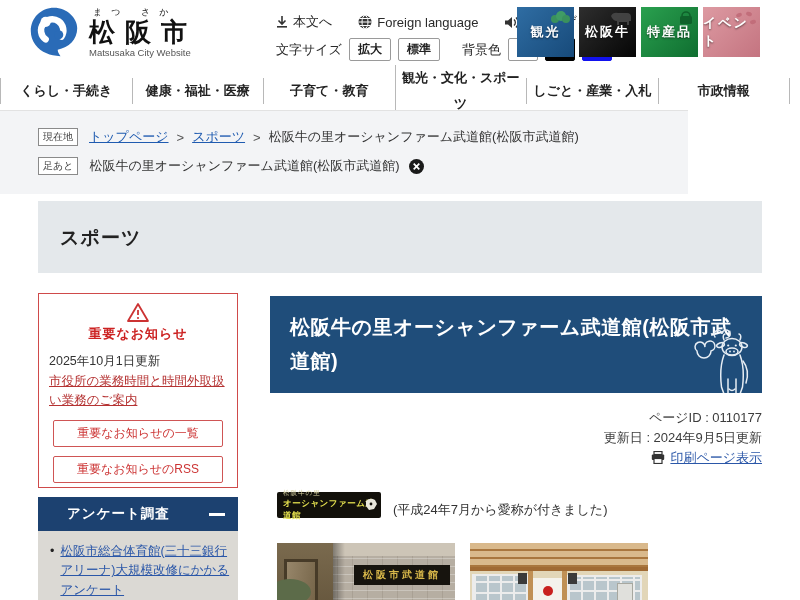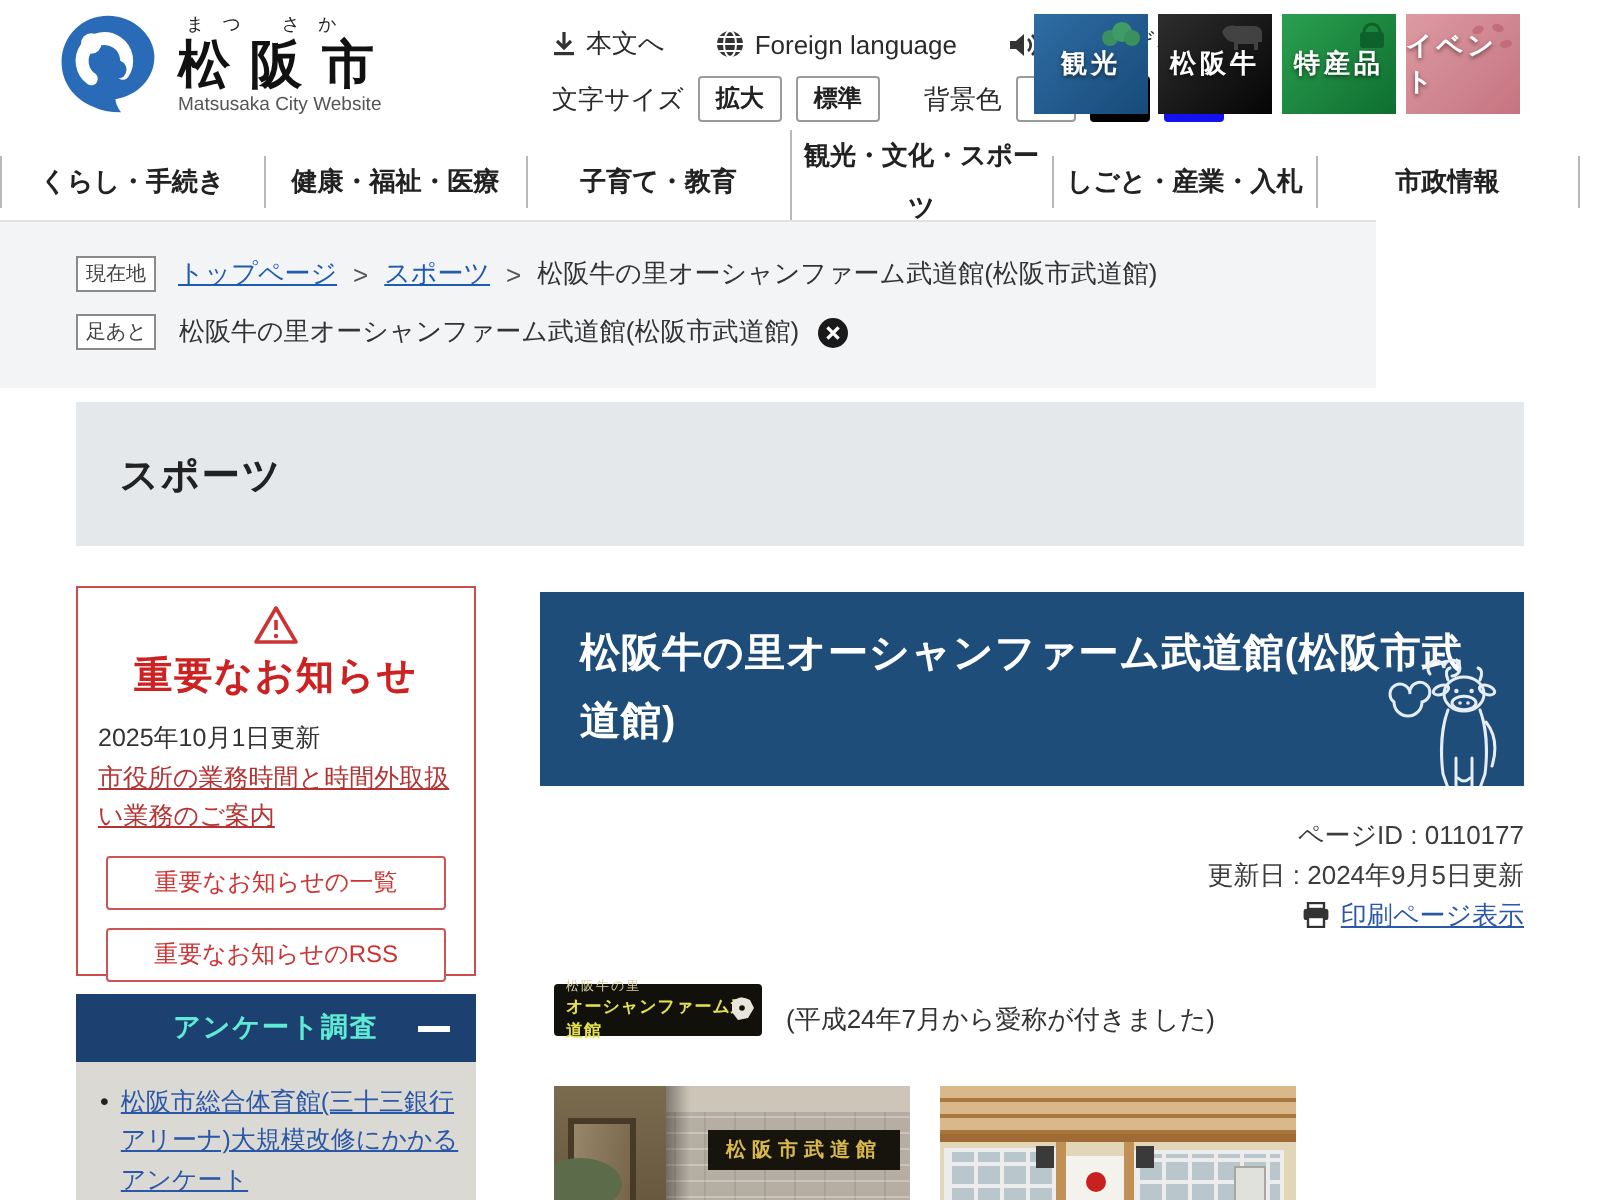--- a/index.html
+++ b/index.html
@@ -58,31 +58,31 @@
 
   
   .section-band{position:absolute;top:201px;left:38px;width:724px;height:72px;background:#e4e8eb;}
   .section-title{position:absolute;left:22px;top:24px;font-size:19px;font-weight:bold;color:#222;
                  letter-spacing:1px;}
 
   
   .notice-box{position:absolute;top:293px;left:38px;width:200px;height:195px;background:#fff;
               border:1px solid #cf4a4a;box-sizing:border-box;padding:6px 10px 0 10px;}
   .warn-icon{display:block;margin:2px auto 2px auto;}
-  .notice-title{text-align:center;font-size:19px;font-weight:bold;color:#cc2222;letter-spacing:1px;}
+  .notice-title{text-align:center;font-size:13px;font-weight:bold;color:#cc2222;letter-spacing:1px;}
   .notice-date{font-size:12.5px;color:#333;margin-top:10px;}
   .notice-link{font-size:12.5px;color:#b53333;text-decoration:underline;line-height:1.55;
                margin-top:2px;cursor:pointer;}
   .notice-btn{display:block;width:168px;margin:9px auto 0 auto;padding:4px 0;text-align:center;
               border:1px solid #cf5555;color:#cc3333;background:#fff;font-size:12px;
               border-radius:2px;cursor:pointer;}
   .survey-bar{position:absolute;top:497px;left:38px;width:200px;height:34px;background:#1c4170;
               cursor:pointer;}
-  .survey-title{text-align:center;line-height:34px;color:#5eead4;font-weight:bold;font-size:13.5px;
-                letter-spacing:1px;}
+  .survey-title{text-align:left;line-height:34px;color:#ffffff;font-weight:bold;font-size:13.5px;
+                letter-spacing:1px;margin-left:29px;}
   .survey-minus{position:absolute;right:13px;top:16px;width:16px;height:3px;background:#fff;cursor:pointer;}
   .survey-body{position:absolute;top:531px;left:38px;width:200px;height:69px;background:#dbd9d4;
                box-sizing:border-box;padding:11px 8px 0 12px;}
   .survey-item{display:flex;font-size:12.5px;line-height:1.55;}
   .bullet{color:#222;margin-right:6px;}
   .survey-link{color:#2b57a8;text-decoration:underline;cursor:pointer;}
 
   
   .banner{position:absolute;top:296px;left:270px;width:492px;height:97px;background:#1f4d7a;
           box-sizing:border-box;padding:14px 20px 0 20px;overflow:hidden;}

